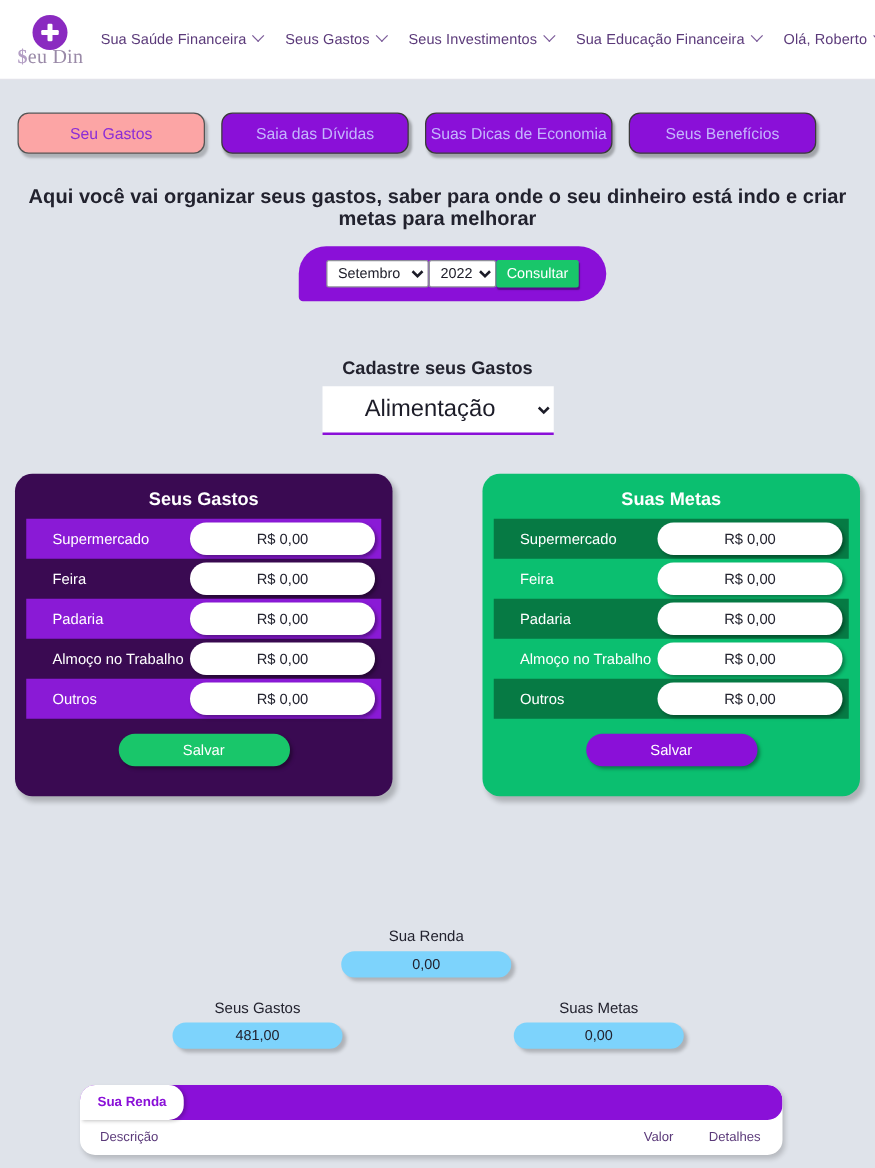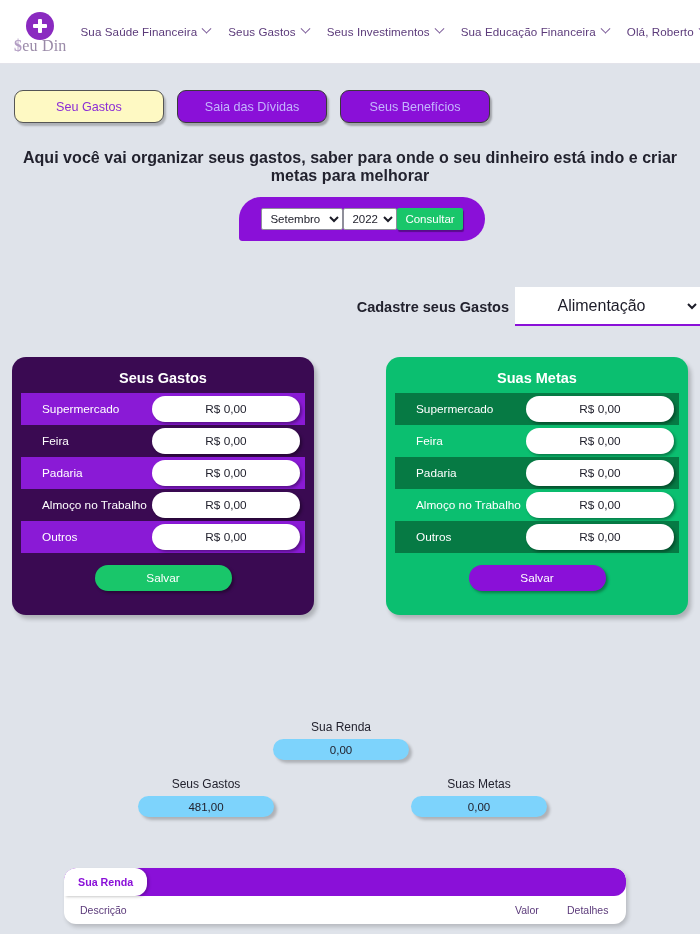--- a/index.html
+++ b/index.html
@@ -110,21 +110,21 @@
     align-items: center;
     justify-content: center;
     font-size: 12.6px;
     cursor: pointer;
     box-shadow: 2px 3px 2px rgba(0,0,0,0.28);
     overflow: hidden;
     white-space: nowrap;
     padding: 0 10px;
   }
   .tabbtn.active {
-    background: #fef9c3;
+    background: #fca5a5;
     color: #8b2dd6;
     border: 1px solid #555;
     width: 150px;
     box-shadow: 2px 3px 2px rgba(0,0,0,0.22);
   }
   .tabbtn.solid {
     background: #8a10d8;
     color: #c4b5fd;
     border: 1px solid #3a3a3a;
     width: 150px;
@@ -179,37 +179,38 @@
     font-size: 11.5px;
     padding: 0 8px;
     cursor: pointer;
     box-shadow: 1px 2px 1px rgba(0,0,0,0.35);
   }
 
   
   .cadastre {
     display: flex;
     align-items: center;
-    justify-content: flex-end;
+    justify-content: space-between;
     gap: 6px;
     margin-top: 46px;
+    flex-direction: column;
   }
   .cadastre-label {
     font-size: 14.5px;
     font-weight: bold;
     color: #22222e;
   }
   .cat-select {
     width: 185px;
     height: 39px;
     background: #ffffff;
     border: none;
     border-bottom: 2px solid #8a10d8;
     font-family: "Liberation Sans", sans-serif;
-    font-size: 16px;
+    font-size: 19px;
     color: #1c1c28;
     text-align: center;
     text-align-last: center;
     cursor: pointer;
     padding: 0 4px;
   }
 
   
   .cards {
     display: flex;
@@ -396,20 +397,23 @@
 </div>
 
 <div class="tabrow">
   <div class="tabbtn active">
       <span>Seu Gastos</span>
     </div>
   <div class="tabbtn solid">
       <span>Saia das Dívidas</span>
     </div>
   <div class="tabbtn solid">
+      <span>Suas Dicas de Economia</span>
+    </div>
+  <div class="tabbtn solid">
       <span>Seus Benefícios</span>
     </div>
 </div>
 
 <div class="intro">Aqui você vai organizar seus gastos, saber para onde o seu dinheiro está indo e criar metas para melhorar</div>
 
 <div class="consult-wrap">
   <div class="consult">
     <select class="sel" id="month-select"><option value="Janeiro">Janeiro</option><option value="Fevereiro">Fevereiro</option><option value="Março">Março</option><option value="Abril">Abril</option><option value="Maio">Maio</option><option value="Junho">Junho</option><option value="Julho">Julho</option><option value="Agosto">Agosto</option><option value="Setembro" selected="">Setembro</option><option value="Outubro">Outubro</option><option value="Novembro">Novembro</option><option value="Dezembro">Dezembro</option></select>
     <select class="sel" id="year-select"><option value="2020">2020</option><option value="2021">2021</option><option value="2022" selected="">2022</option><option value="2023">2023</option></select>

